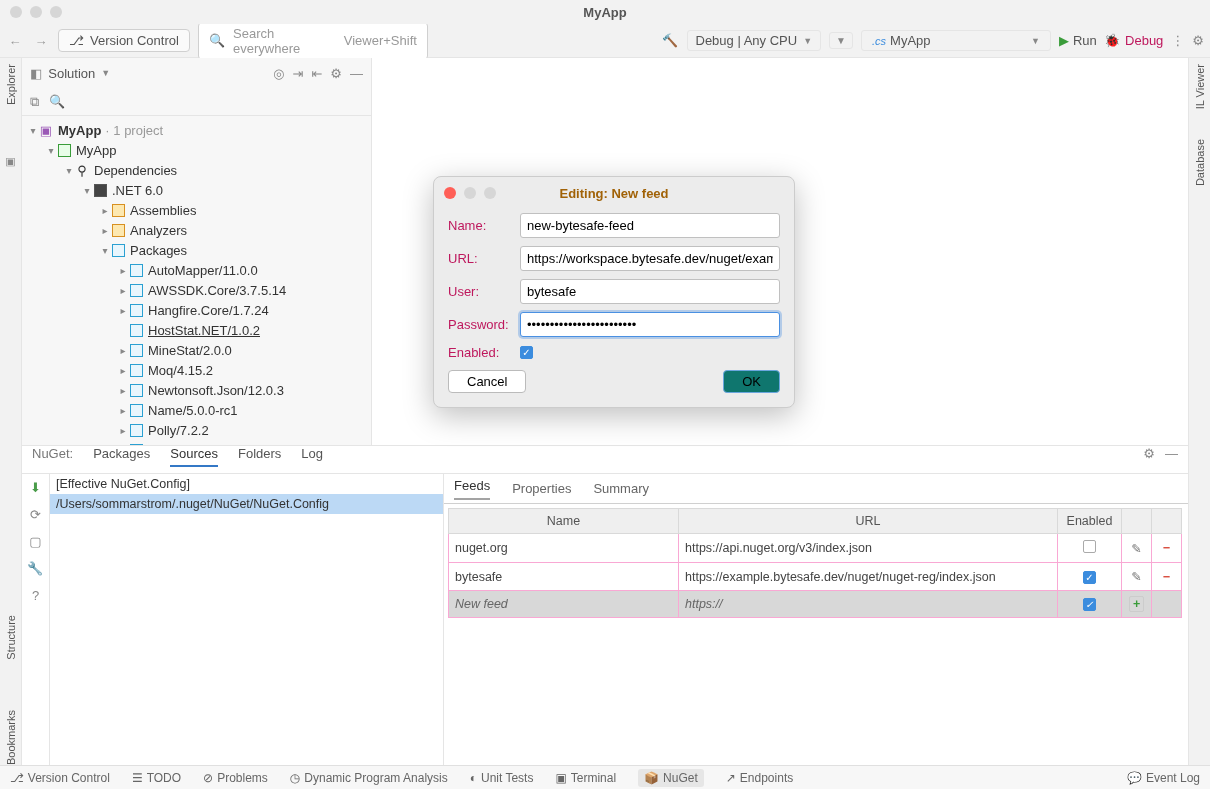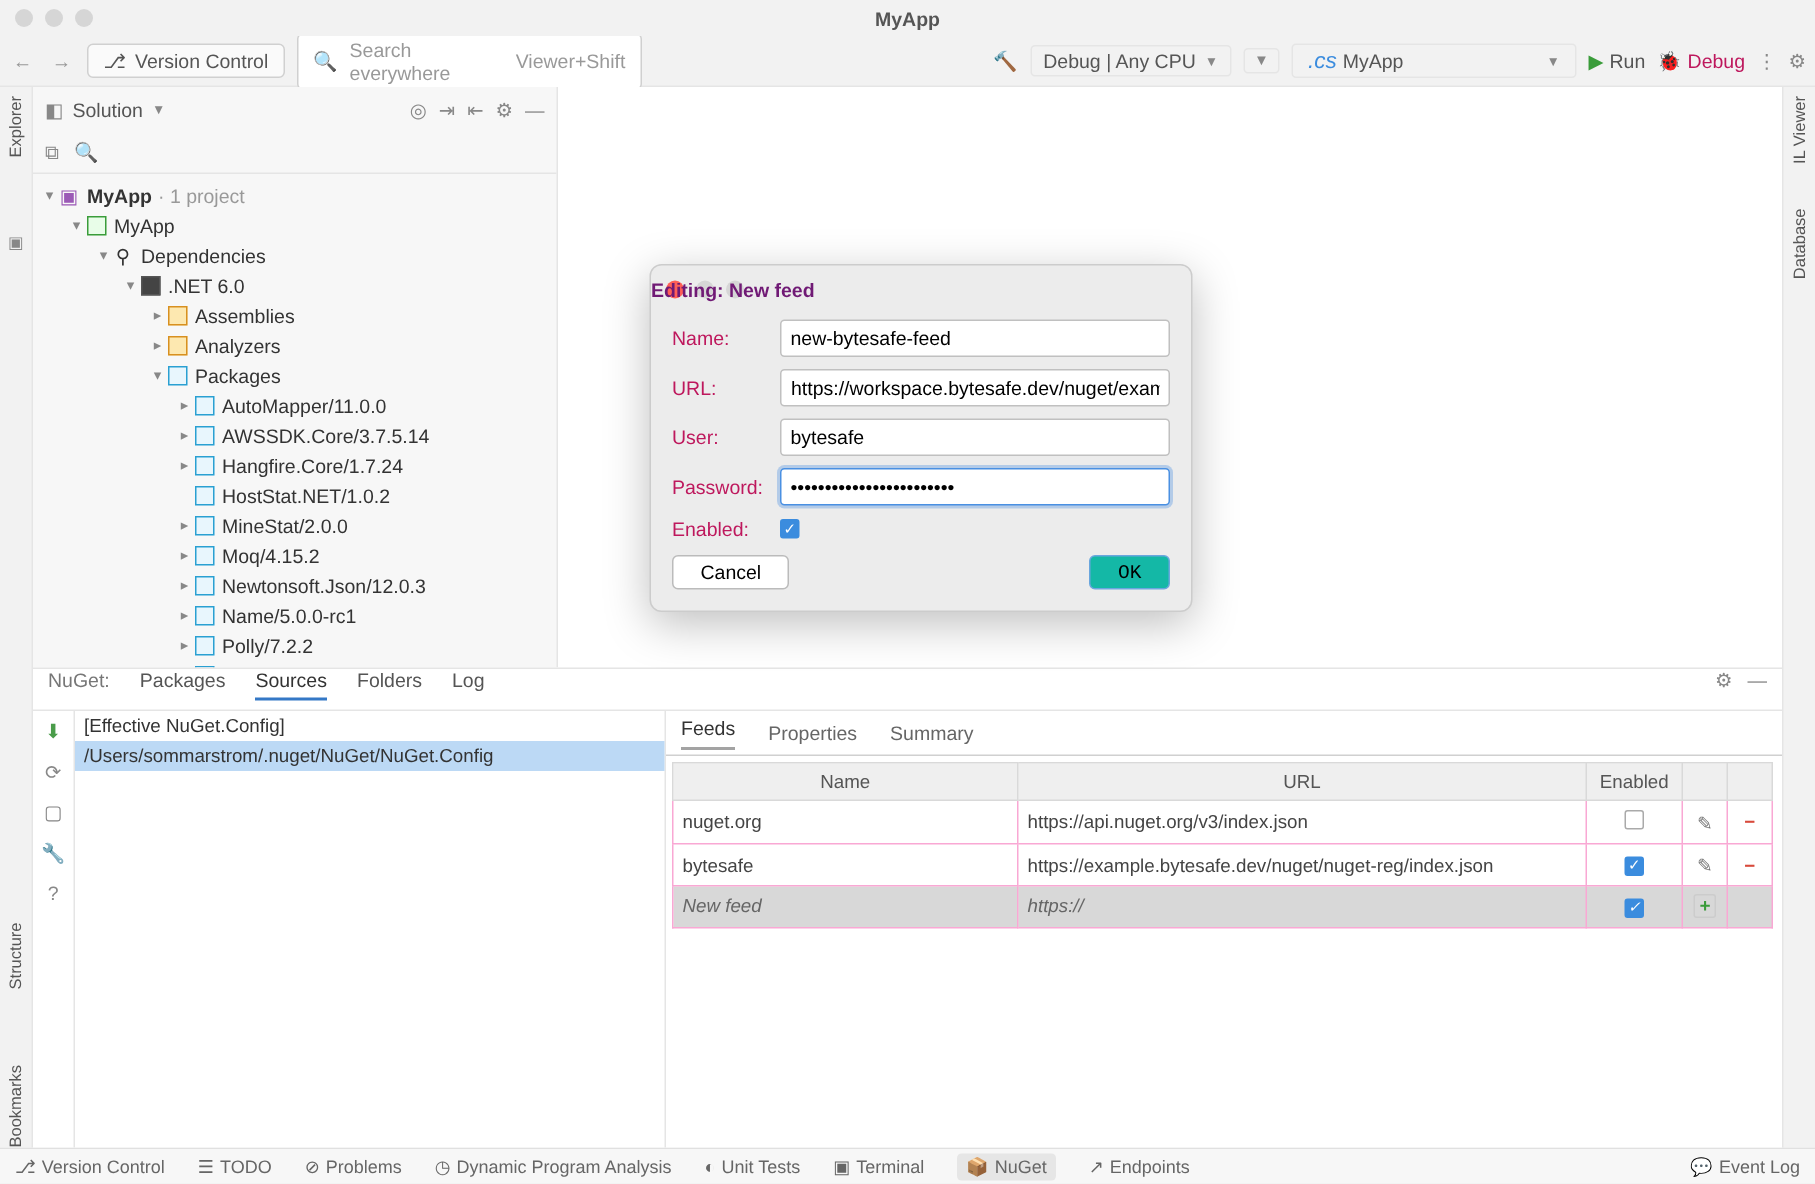--- a/index.html
+++ b/index.html
@@ -76,28 +76,28 @@
 
 .status-bar { height: 24px; border-top: 1px solid #e0e0e0; background: #f7f7f7; display: flex; align-items: center; gap: 22px; padding: 0 10px; font-size: 12px; color: #666; }
 .status-bar .item { display:flex; align-items:center; gap:4px;}
 .status-bar .item.active { background:#e6e6e6; padding:2px 6px; border-radius:3px;}
 .status-bar .right { margin-left:auto;}
 
 .modal { position: absolute; left: 433px; top: 176px; width: 362px; background: #ececec; border-radius: 8px; box-shadow: 0 8px 30px rgba(0,0,0,0.25); border:1px solid #ccc;}
 .modal-titlebar { height: 32px; display: flex; align-items: center; position: relative; }
 .modal-titlebar .traffic-lights { margin-left: 10px; }
 .modal-titlebar .tl.red { background: #ff5f57; }
-.modal-titlebar .mtitle { position:absolute; left:0; right:0; text-align:left; font-weight:600; color:#701a75; font-size:13px;}
+.modal-titlebar .mtitle { position:absolute; left:0; right:0; text-align:center; font-weight:600; color:#a16207; font-size:13px;}
 .modal-body { padding: 4px 14px 14px; }
 .frow { display: flex; align-items: center; margin-bottom: 8px; }
 .frow label { width: 72px; color: #be185d; }
 .frow input[type=text], .frow input[type=password] { flex: 1; padding: 4px 6px; border: 1px solid #c0c0c0; border-radius: 3px; background: #fff; font-size: 13px; }
 .modal-btns { display:flex; justify-content:space-between; gap:10px; margin-top:10px;}
 .btn { padding: 3px 18px; border:1px solid #bbb; border-radius:4px; background:#fff; font-size:13px;}
-.btn.primary { background:#14b8a6; border-color:#6aa6de;font-family:Liberation Mono, monospace;}
+.btn.primary { background:#0f766e; border-color:#6aa6de;}
 </style>
 </head>
 <body>
 
 <div class="titlebar">
   <div class="traffic-lights">
     <div class="tl"></div>
     <div class="tl"></div>
     <div class="tl"></div>
   </div>
@@ -118,21 +118,21 @@
   </div>
   <div class="spacer"></div>
   <span style="color:#3a9c3a">🔨</span>
   <div class="run-sel">
     <span>Debug | Any CPU</span>
     <span style="font-size:9px;color:#888">▼</span>
   </div>
   <span style="border:1px solid #e5e5e5;border-radius:3px;padding:2px 6px;color:#888;font-size:10px">▼</span>
   <div class="app-sel">
     <span style="display:flex;gap:4px;align-items:center">
-      <span style="color:#3b8cde;font-style:italic;font-size:15px">.cs</span>
+      <span style="color:#3b8cde;font-style:italic;font-size:11px">.cs</span>
       <span>MyApp</span>
     </span>
     <span style="font-size:9px;color:#888">▼</span>
   </div>
   <div class="run-btn">
     <span>▶</span>
     <span style="color:#555">Run</span>
   </div>
   <div class="debug-btn">
     <span>🐞</span>
@@ -235,21 +235,21 @@
                 </span>
                 <span>AWSSDK.Core/3.7.5.14</span>
               </div>
               <div class="tree-row" style="padding-left: 96px;">
                 <span class="chev">▸</span>
                 <span class="ico">
                   <span class="ico-sq"></span>
                 </span>
                 <span>Hangfire.Core/1.7.24</span>
               </div>
-              <div class="tree-row" style="padding-left: 96px;">
+              <div class="tree-row" style="padding-left: 96px; text-decoration: underline;">
                 <span class="chev"></span>
                 <span class="ico">
                   <span class="ico-sq"></span>
                 </span>
                 <span>HostStat.NET/1.0.2</span>
               </div>
               <div class="tree-row" style="padding-left: 96px;">
                 <span class="chev">▸</span>
                 <span class="ico">
                   <span class="ico-sq"></span>

